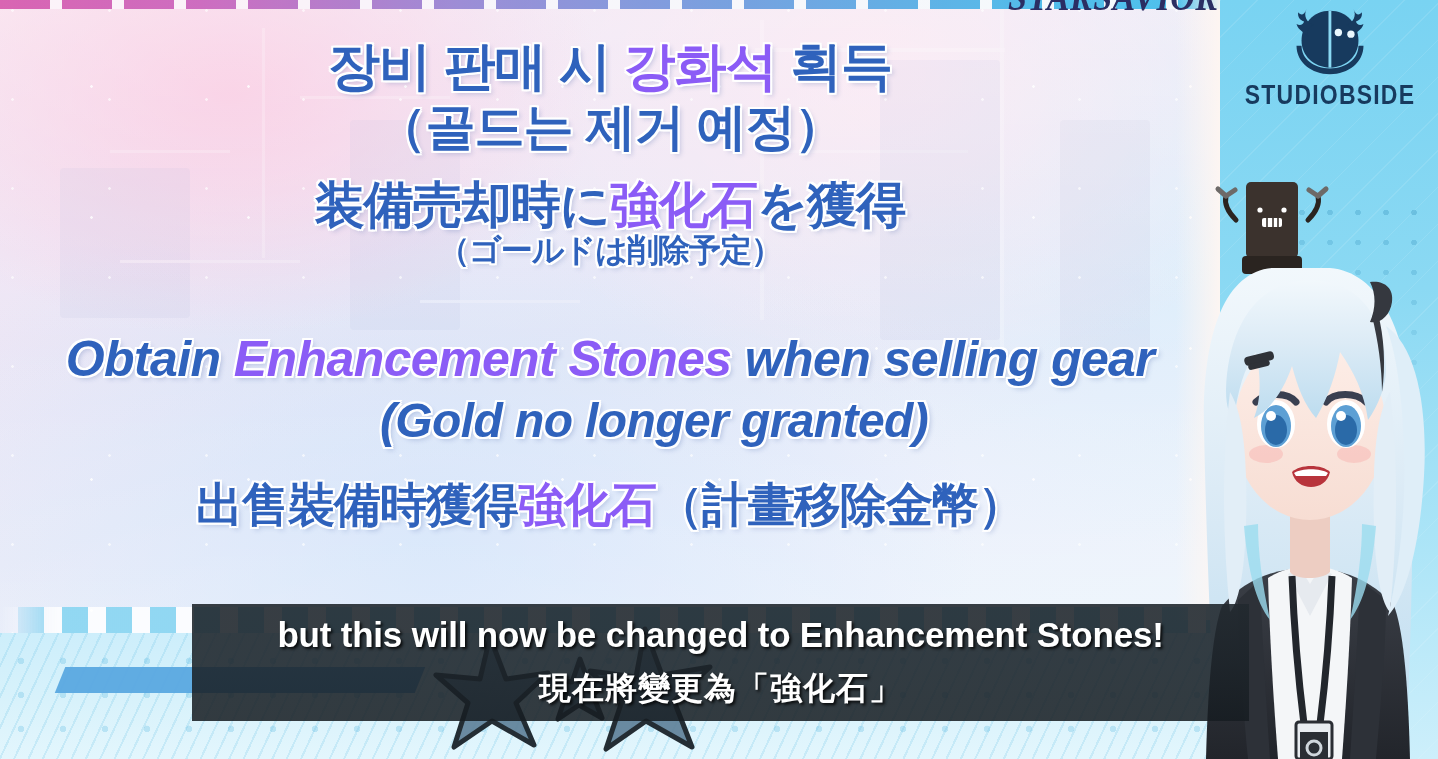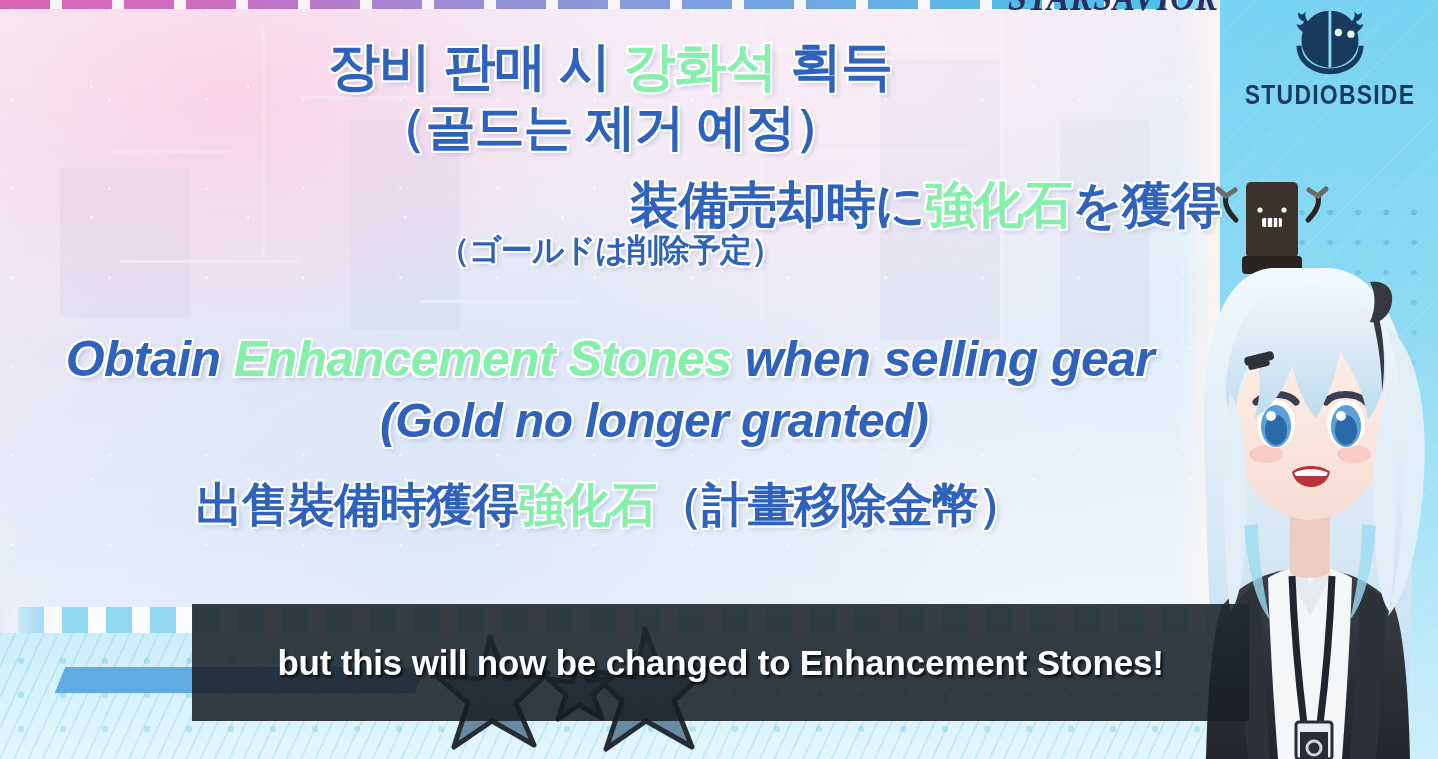--- a/index.html
+++ b/index.html
@@ -110,24 +110,24 @@
   
   .headlines{ position:absolute; left:0; top:0; width:1220px; height:580px; }
   .hl{
     position:absolute; width:100%; text-align:center; white-space:nowrap;
     font-weight:700; color:#2f62bc; line-height:1;
     text-shadow:
       2px 0 0 #fff, -2px 0 0 #fff, 0 2px 0 #fff, 0 -2px 0 #fff,
       2px 2px 0 #fff, -2px 2px 0 #fff, 2px -2px 0 #fff, -2px -2px 0 #fff,
       3px 3px 5px rgba(60,90,160,.28);
   }
-  .hl .gold{ color:#86efac; }
+  .hl .gold{ color:#8b5cf6; }
   .hl.ko1{ top:40px;  font-size:52px; letter-spacing:-1px; }
   .hl.ko2{ top:102px; font-size:50px; letter-spacing:-1px; }
-  .hl.ja1{ top:180px; font-size:50px; letter-spacing:-1px;text-align:right; }
+  .hl.ja1{ top:180px; font-size:50px; letter-spacing:-1px; }
   .hl.ja2{ top:234px; font-size:32px; letter-spacing:-1px; }
   .hl.en1{ top:334px; font-size:50px; font-style:italic; letter-spacing:-.6px;text-align:center; }
   .hl.en2{ top:397px; font-size:48px; font-style:italic; letter-spacing:-.6px;margin-left:44px; }
   .hl.zh1{ top:481px; font-size:47px; letter-spacing:-1px; }
 
   
   .subtitle-box{
     position:absolute; left:192px; top:604px; width:1057px; height:117px;
     background:linear-gradient(180deg, rgba(34,41,47,.90) 0%, rgba(28,35,41,.88) 52%, rgba(22,28,33,.86) 100%);
     display:flex; flex-direction:column; align-items:center; justify-content:center;
@@ -320,15 +320,16 @@
         <path d="M170 106 C184 104 194 112 192 126 C190 140 180 148 170 146 C176 132 176 118 170 106 Z" fill="#35383f"></path>
         <path d="M172 140 C178 164 182 192 182 216 C186 190 184 160 178 138 Z" fill="#35383f"></path>
       </g>
 
       <path d="M186 150 C216 170 228 230 224 300 C220 370 206 420 188 440 C200 390 206 330 204 274 C202 216 196 176 186 150 Z" fill="#dfeef8"></path>
     </svg>
   </div>
 
   <div class="subtitle-box">
     <div class="sub-en">but this will now be changed to Enhancement Stones!</div>
+    <div class="sub-zh">現在將變更為「強化石」</div>
   </div>
 
 </div>
 
 </body></html>

